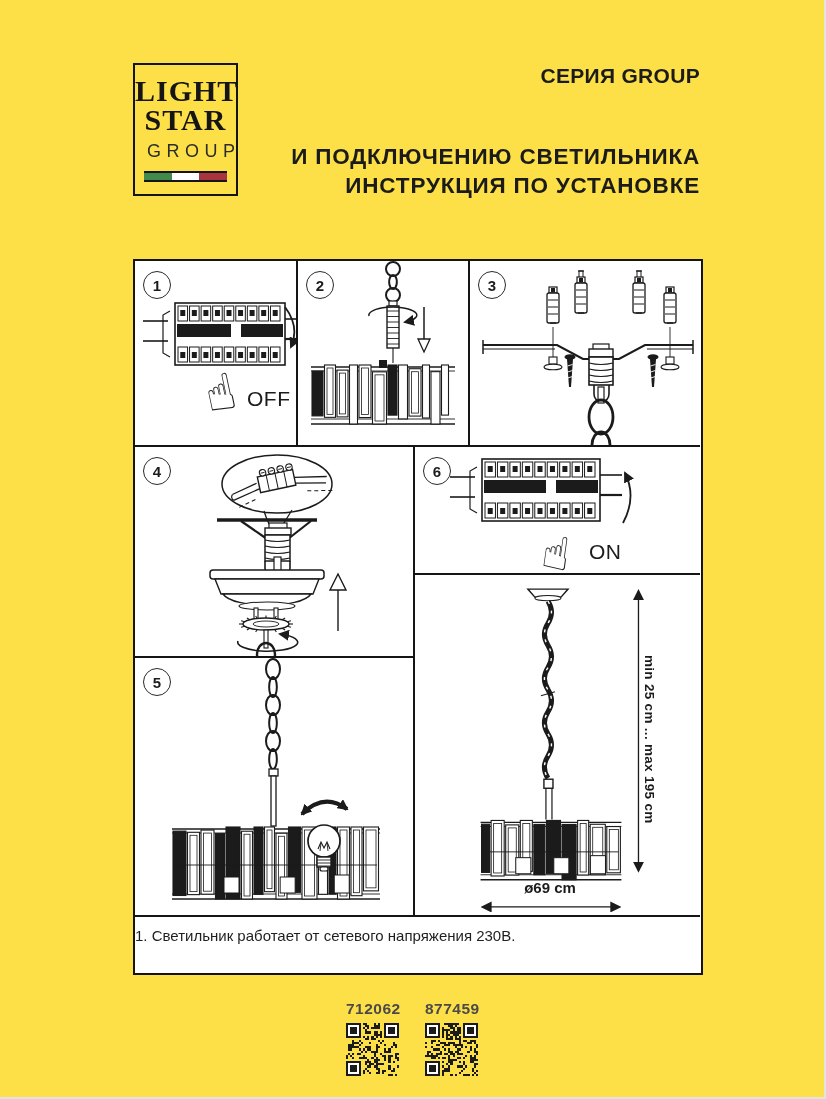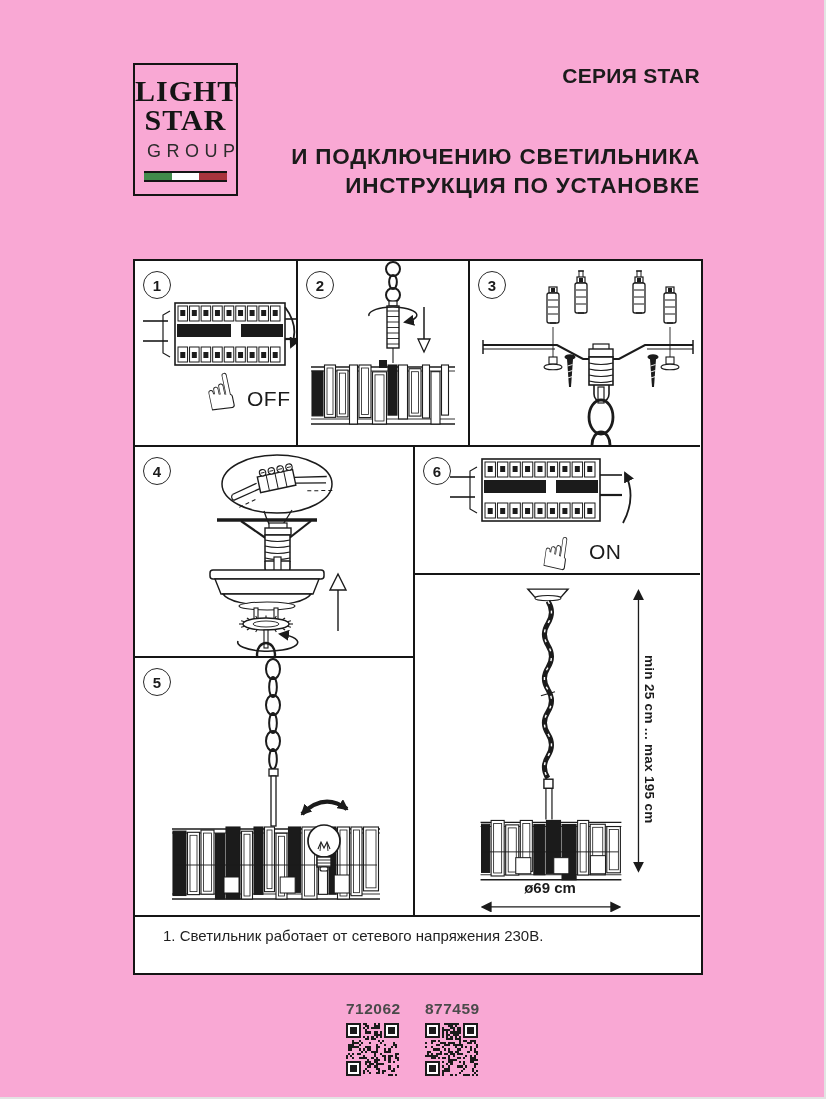--- a/index.html
+++ b/index.html
@@ -1,16 +1,16 @@
 <!DOCTYPE html>
 <html><head>
 <meta charset="utf-8">
 <style>
   html,body{margin:0;padding:0;background:#ffffff;}
-  .page{position:relative;width:826px;height:1099px;background:#f9a8d4;overflow:hidden;
+  .page{position:relative;width:826px;height:1099px;background:#fde047;overflow:hidden;
         font-family:"Liberation Sans",sans-serif;color:#1b1b1b;
         box-shadow:inset -2px 0 0 #e3e3e3, inset 0 -2px 0 #e3e3e3;}
   
   .brand-box{position:absolute;left:133px;top:63px;width:105px;height:133px;
              border:2px solid #151515;box-sizing:border-box;text-align:center;padding-top:11px;}
   .brand-word{font-family:"Liberation Serif",serif;font-weight:bold;font-size:30px;line-height:29px;
               letter-spacing:1px;color:#151515;}
   .brand-group{font-size:18px;letter-spacing:5.5px;color:#2c2c2c;margin-top:7px;padding-left:12px;}
   .brand-flag{margin:9px 9px 0 9px;height:11px;border-top:2px solid #151515;border-bottom:2px solid #151515;
               display:flex;box-sizing:border-box;}
@@ -25,21 +25,21 @@
   .panel{position:absolute;box-sizing:border-box;background:#fff;}
   .panel svg.art{position:absolute;left:0;top:0;width:100%;height:100%;}
   #p1{left:0;top:0;width:163px;height:186px;border-right:2px solid #151515;border-bottom:2px solid #151515;}
   #p2{left:163px;top:0;width:172px;height:186px;border-right:2px solid #151515;border-bottom:2px solid #151515;}
   #p3{left:335px;top:0;width:230px;height:186px;border-bottom:2px solid #151515;}
   #p4{left:0;top:186px;width:280px;height:211px;border-right:2px solid #151515;border-bottom:2px solid #151515;}
   #p6{left:280px;top:186px;width:285px;height:128px;border-bottom:2px solid #151515;}
   #p5{left:0;top:397px;width:280px;height:257px;border-right:2px solid #151515;}
   #p7{left:280px;top:314px;width:285px;height:340px;}
   #notes{left:0;top:654px;width:565px;height:57px;border-top:2px solid #151515;
-         padding:8px 28px;font-size:15px;line-height:21px;color:#1f1f1f;}
+         padding:8px 0;font-size:15px;line-height:21px;color:#1f1f1f;}
   .num-badge{position:absolute;left:8px;top:10px;width:26px;height:26px;border:1.6px solid #2a2a2a;
              border-radius:50%;display:flex;align-items:center;justify-content:center;
              font-size:15px;font-weight:bold;background:#fff;z-index:2;}
   .step-label{position:absolute;font-weight:normal;font-size:21px;letter-spacing:0.5px;z-index:2;}
   #off-label{left:112px;top:126px;}
   #on-label{left:174px;top:93px;}
   .vdim-label{position:absolute;left:242px;top:80px;transform:rotate(90deg);transform-origin:left top;
               white-space:nowrap;font-weight:bold;font-size:13.5px;letter-spacing:0.3px;}
   .hdim-label{position:absolute;left:65px;top:304px;width:140px;text-align:center;
               font-weight:bold;font-size:15px;}
@@ -68,21 +68,21 @@
     <div class="brand-word">STAR</div>
     <div class="brand-group">GROUP</div>
     <div class="brand-flag">
       <div style="background:#418a4b"></div>
       <div style="background:#ffffff"></div>
       <div style="background:#a8343d"></div>
     </div>
   </div>
 
   <div class="hdr-right">
-    <div>СЕРИЯ STAR</div>
+    <div>СЕРИЯ GROUP</div>
   </div>
   <div class="hdr-title">
     <div>И ПОДКЛЮЧЕНИЮ СВЕТИЛЬНИКА</div>
     <div>ИНСТРУКЦИЯ ПО УСТАНОВКЕ</div>
   </div>
 
   <div class="grid">
 
     <div class="panel" id="p1">
       <div class="num-badge">1</div>

